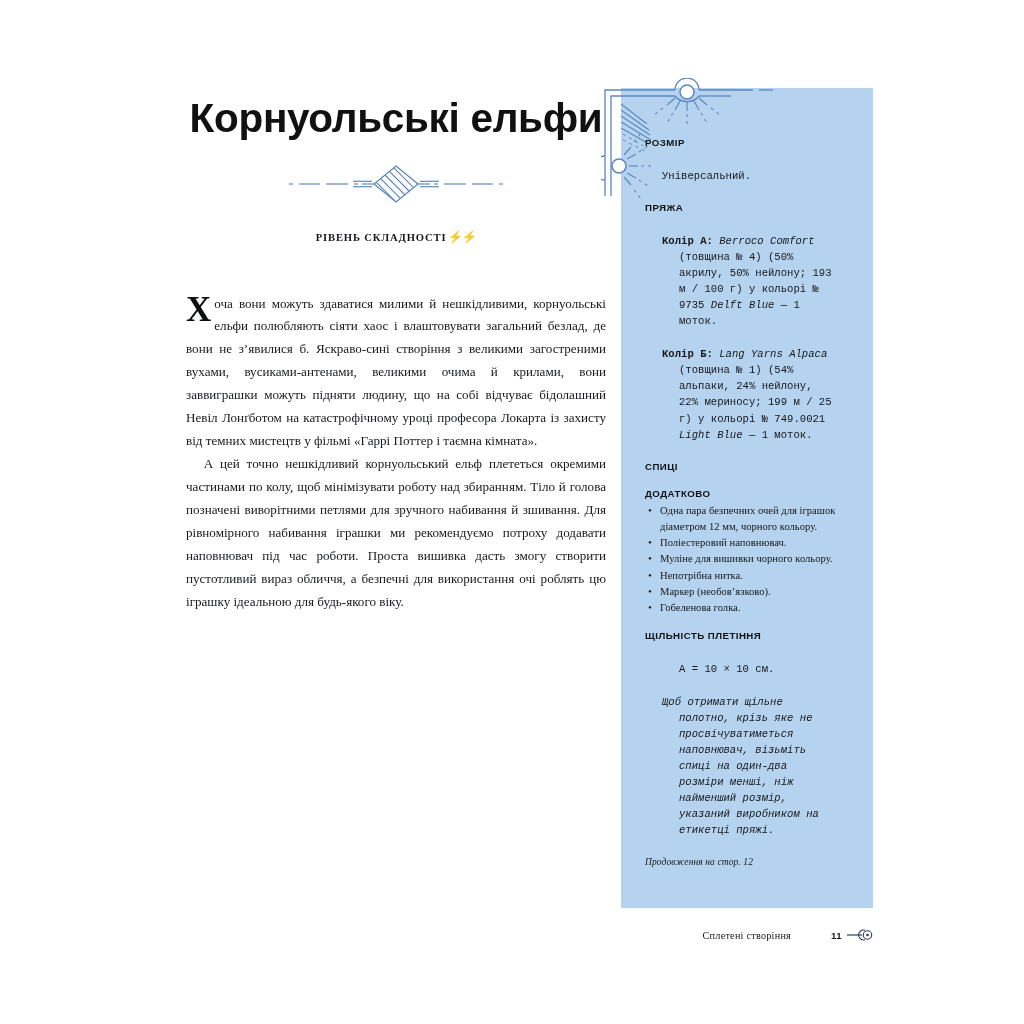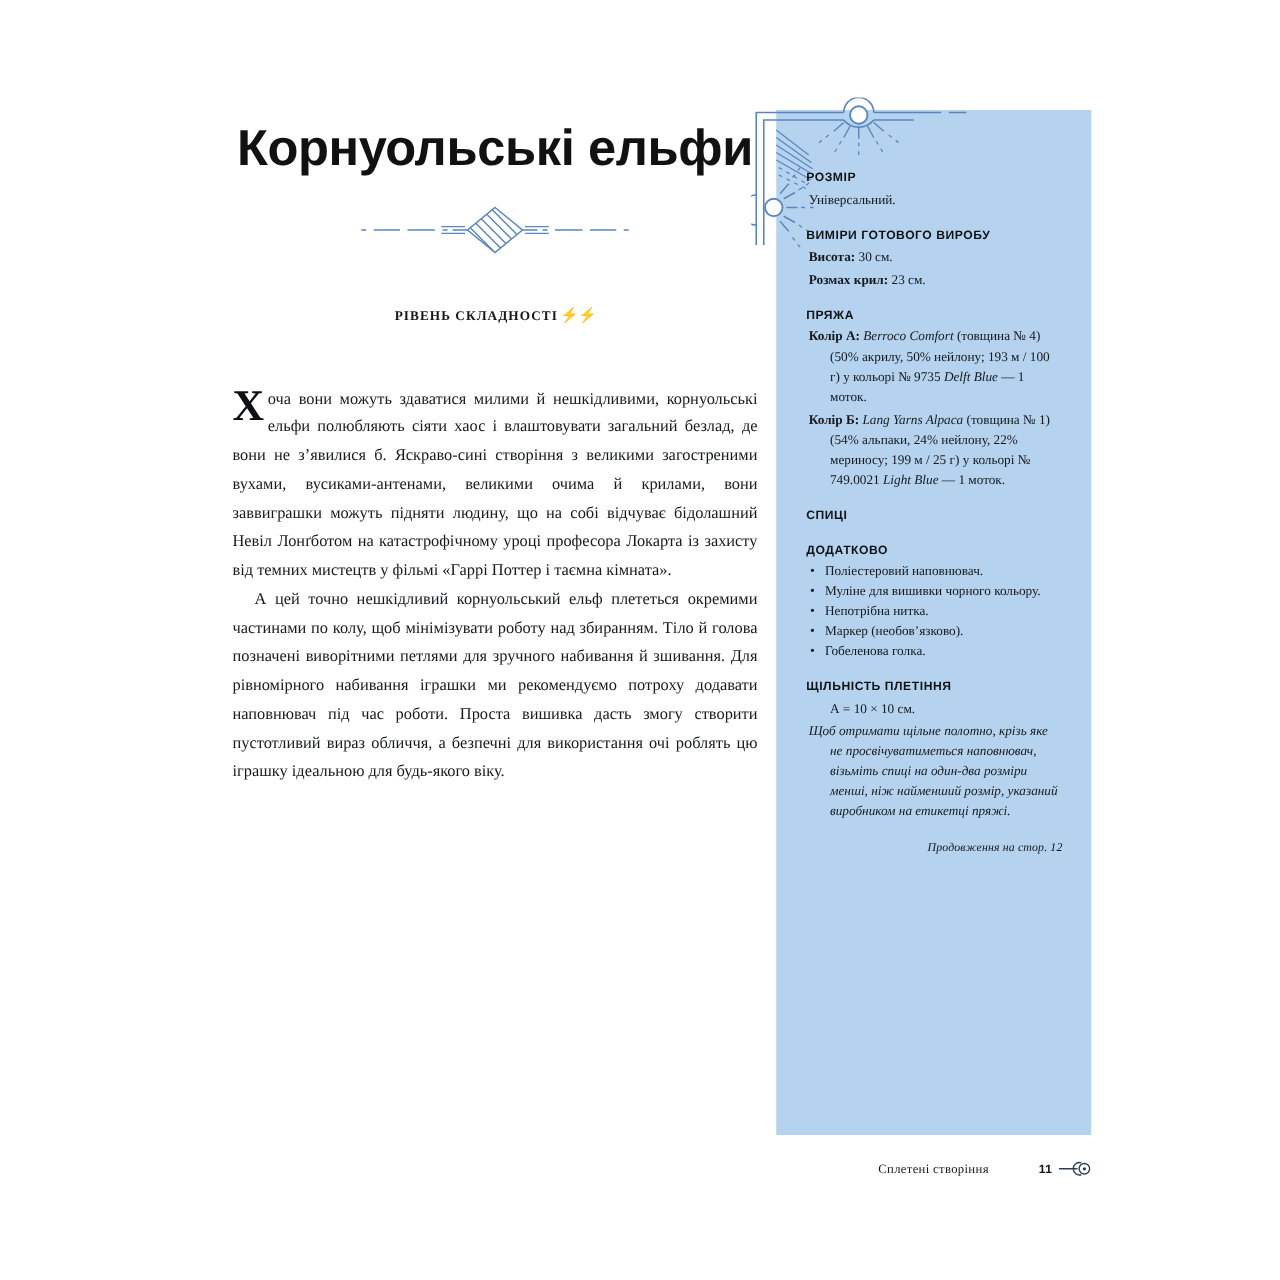--- a/index.html
+++ b/index.html
@@ -53,21 +53,21 @@
   }
   #byline .byline-label {
     font-weight: 400;
   }
   #byline .byline-name {
     font-weight: 700;
     letter-spacing: 0.7px;
   }
 
   #difficulty-row {
-    margin-top: 39px;
+    margin-top: 24px;
     text-align: center;
     font-size: 10.6px;
     letter-spacing: 0.85px;
     font-weight: 600;
     color: #15171a;
     white-space: nowrap;
   }
   #difficulty-row .bolts {
     letter-spacing: -1px;
     font-size: 12px;
@@ -136,21 +136,22 @@
   .sec-head {
     font-family: "Liberation Sans", "DejaVu Sans", sans-serif;
     font-weight: 700;
     font-size: 9.7px;
     letter-spacing: 0.45px;
     color: #101316;
     margin-bottom: 1px;
   }
 
   .sec p {
-    margin: 2px;
+    margin: 17px;
+    font-family: Liberation Mono, monospace;
   }
   .hang {
     padding-left: 17px;
     text-indent: -17px;
   }
   .lbl { font-weight: 700; }
   .it { font-style: italic; }
 
   .bullets {
     margin: 0;
@@ -170,21 +171,20 @@
     font-size: 11px;
     line-height: 1.52;
   }
 
   .note-italic {
     font-style: italic;
   }
 
   #continued-note {
     margin-top: 14px;
-    text-align: right;
     font-style: italic;
     font-size: 9.5px;
     letter-spacing: 0.1px;
   }
 
   
   #page-footer {
     position: absolute;
     left: 621px;
     top: 928px;
@@ -328,39 +328,35 @@
   </g>
 </svg>
 
 <div id="panel-content">
 
   <div class="sec">
     <div class="sec-head">РОЗМІР</div>
     <p>Універсальний.</p>
   </div>
 
-  <div class="sec">
-    <div class="sec-head">ВИМІРИ ГОТОВОГО ВИРОБУ</div>
-    <p><span class="lbl">Висота:</span><span> 30 см.</span></p>
-    <p><span class="lbl">Розмах крил:</span><span> 23 см.</span></p>
-  </div>
 
   <div class="sec">
     <div class="sec-head">ПРЯЖА</div>
     <p class="hang"><span class="lbl">Колір А:</span><span class="it"> Berroco Comfort</span><span> (товщина № 4) (50% акрилу, 50% нейлону; 193 м / 100 г) у кольорі № 9735 </span><span class="it">Delft Blue</span><span> — 1 моток.</span></p>
     <p class="hang"><span class="lbl">Колір Б:</span><span class="it"> Lang Yarns Alpaca</span><span> (товщина № 1) (54% альпаки, 24% нейлону, 22% мериносу; 199 м / 25 г) у кольорі № 749.0021 </span><span class="it">Light Blue</span><span> — 1 моток.</span></p>
   </div>
 
   <div class="sec">
     <div class="sec-head">СПИЦІ</div>
   </div>
 
   <div class="sec">
     <div class="sec-head">ДОДАТКОВО</div>
     <ul class="bullets">
+      <li>Одна пара безпечних очей для іграшок діаметром 12 мм, чорного кольору.</li>
       <li>Поліестеровий наповнювач.</li>
       <li>Муліне для вишивки чорного кольору.</li>
       <li>Непотрібна нитка.</li>
       <li>Маркер (необов’язково).</li>
       <li>Гобеленова голка.</li>
     </ul>
   </div>
 
   <div class="sec">
     <div class="sec-head">ЩІЛЬНІСТЬ ПЛЕТІННЯ</div>

